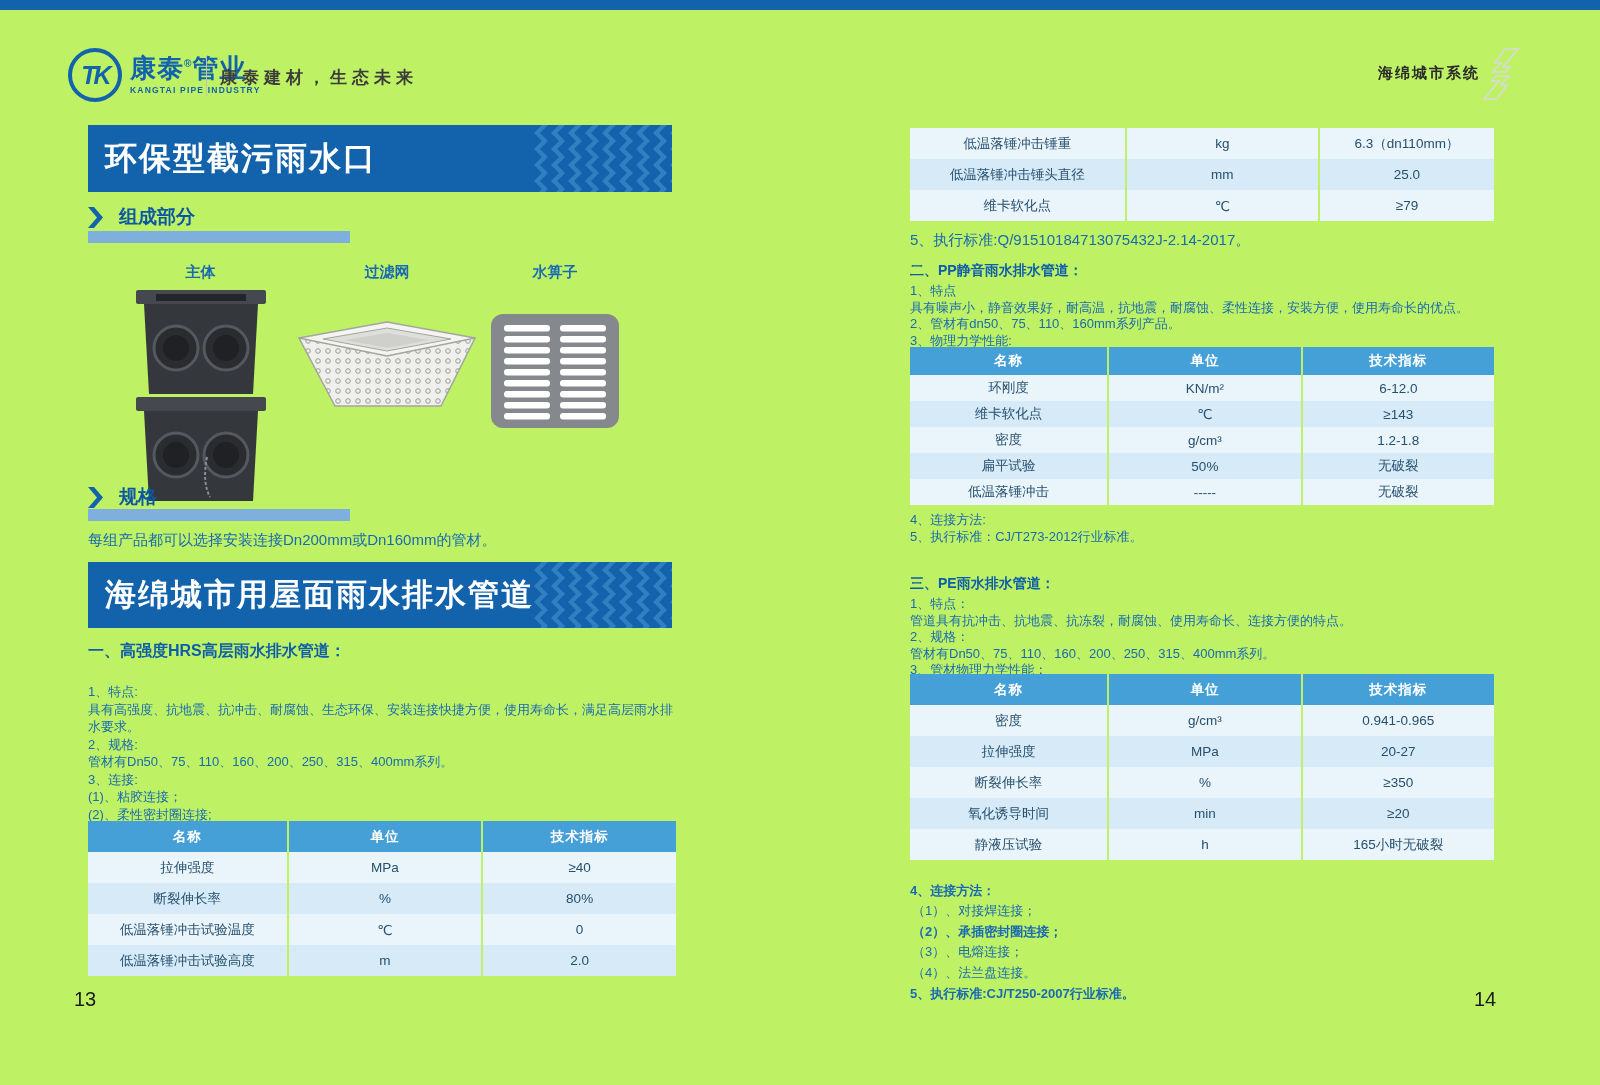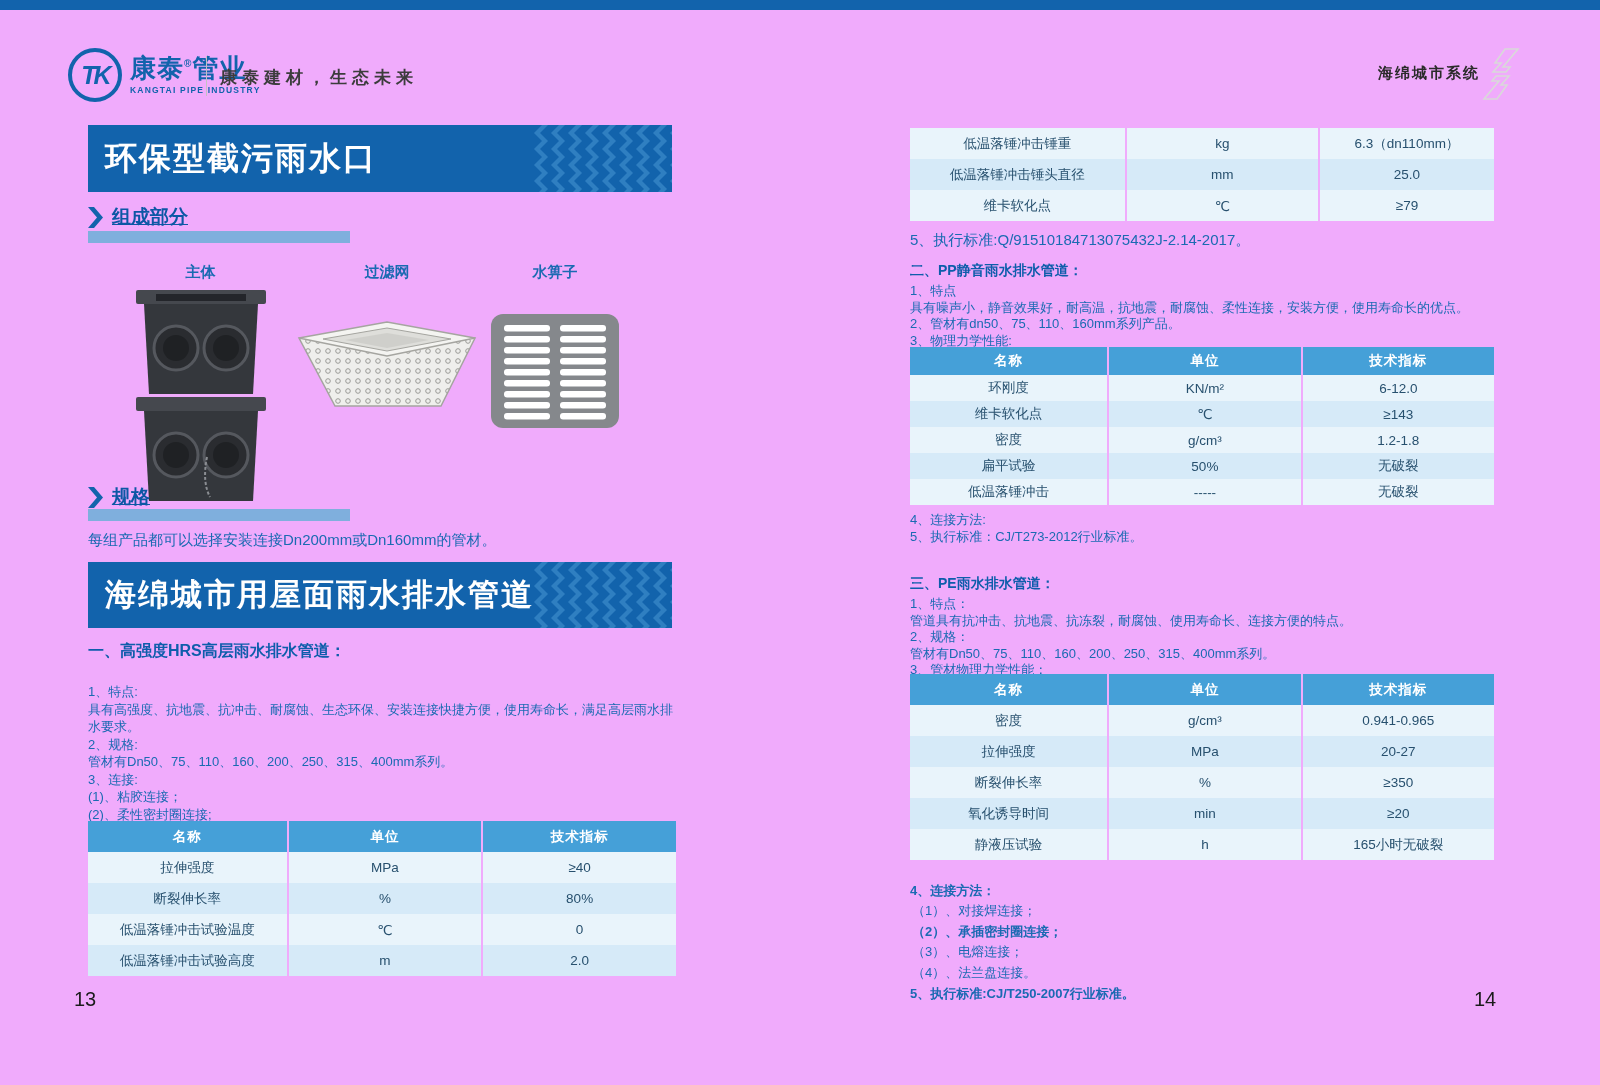--- a/index.html
+++ b/index.html
@@ -1,16 +1,16 @@
 <!DOCTYPE html>
 <html style="--banner-blue: #1263ac; --table-header-blue: #45a0d8; --row-light: #e9f4fb; --row-alt: #d6eaf8; --text-blue: #1a6ab2; --bar-light-blue: #7fafdd;"><head>
 <meta charset="utf-8">
 <style>
   html,body{margin:0;padding:0;background:#ffffff;}
-  #canvas{position:relative;width:1600px;height:1085px;background:#f0abfc;overflow:hidden;
+  #canvas{position:relative;width:1600px;height:1085px;background:#bef264;overflow:hidden;
           font-family:"Liberation Sans","DejaVu Sans",sans-serif;}
   .abs{position:absolute;}
 
   
   .topbar{left:0;top:0;width:1600px;height:10px;background:var(--banner-blue,#1263ac);}
 
   
   .brand-cn{color:var(--banner-blue,#1263ac);font-size:26px;font-weight:bold;letter-spacing:1px;line-height:1;}
   .brand-cn sup{font-size:10px;}
   .brand-en{color:var(--banner-blue,#1263ac);font-size:8.5px;font-weight:bold;letter-spacing:1.2px;margin-top:4px;}
@@ -18,21 +18,21 @@
   .slogan{left:220px;top:66px;color:#3c3c3c;font-size:17px;font-weight:bold;letter-spacing:5px;}
   .hdr-right{right:85px;top:64px;color:#2b2b2b;font-size:15px;font-weight:bold;letter-spacing:2px;}
 
   
   .banner{left:88px;width:584px;background:var(--banner-blue,#1263ac);color:#ffffff;font-weight:bold;
           display:flex;align-items:center;overflow:hidden;}
   .banner .btxt{padding-left:17px;letter-spacing:2px;position:relative;z-index:2;}
   .banner svg{position:absolute;right:0;top:0;height:100%;}
 
   
-  .sechead{left:88px;display:flex;align-items:center;gap:9px;color:#0c57a5;font-weight:bold;font-size:19px;text-decoration:underline;}
+  .sechead{left:88px;display:flex;align-items:center;gap:16px;color:#0c57a5;font-weight:bold;font-size:19px;}
   .secbar{left:88px;width:262px;height:12px;background:var(--bar-light-blue,#7fafdd);}
 
   
   .bodyline{color:var(--text-blue,#1a6ab2);font-size:15px;}
   .tblock{color:var(--text-blue,#1a6ab2);font-size:13px;}
   .tblock .bhead{color:#0e5dab;font-weight:bold;font-size:16px;margin-bottom:21px;}
   .tblock .ln{line-height:17.5px;}
   .rblock .ln{line-height:16.6px;}
   .rblock .bhead{font-size:14px;margin-bottom:3px;}
   .bold{font-weight:bold;}

